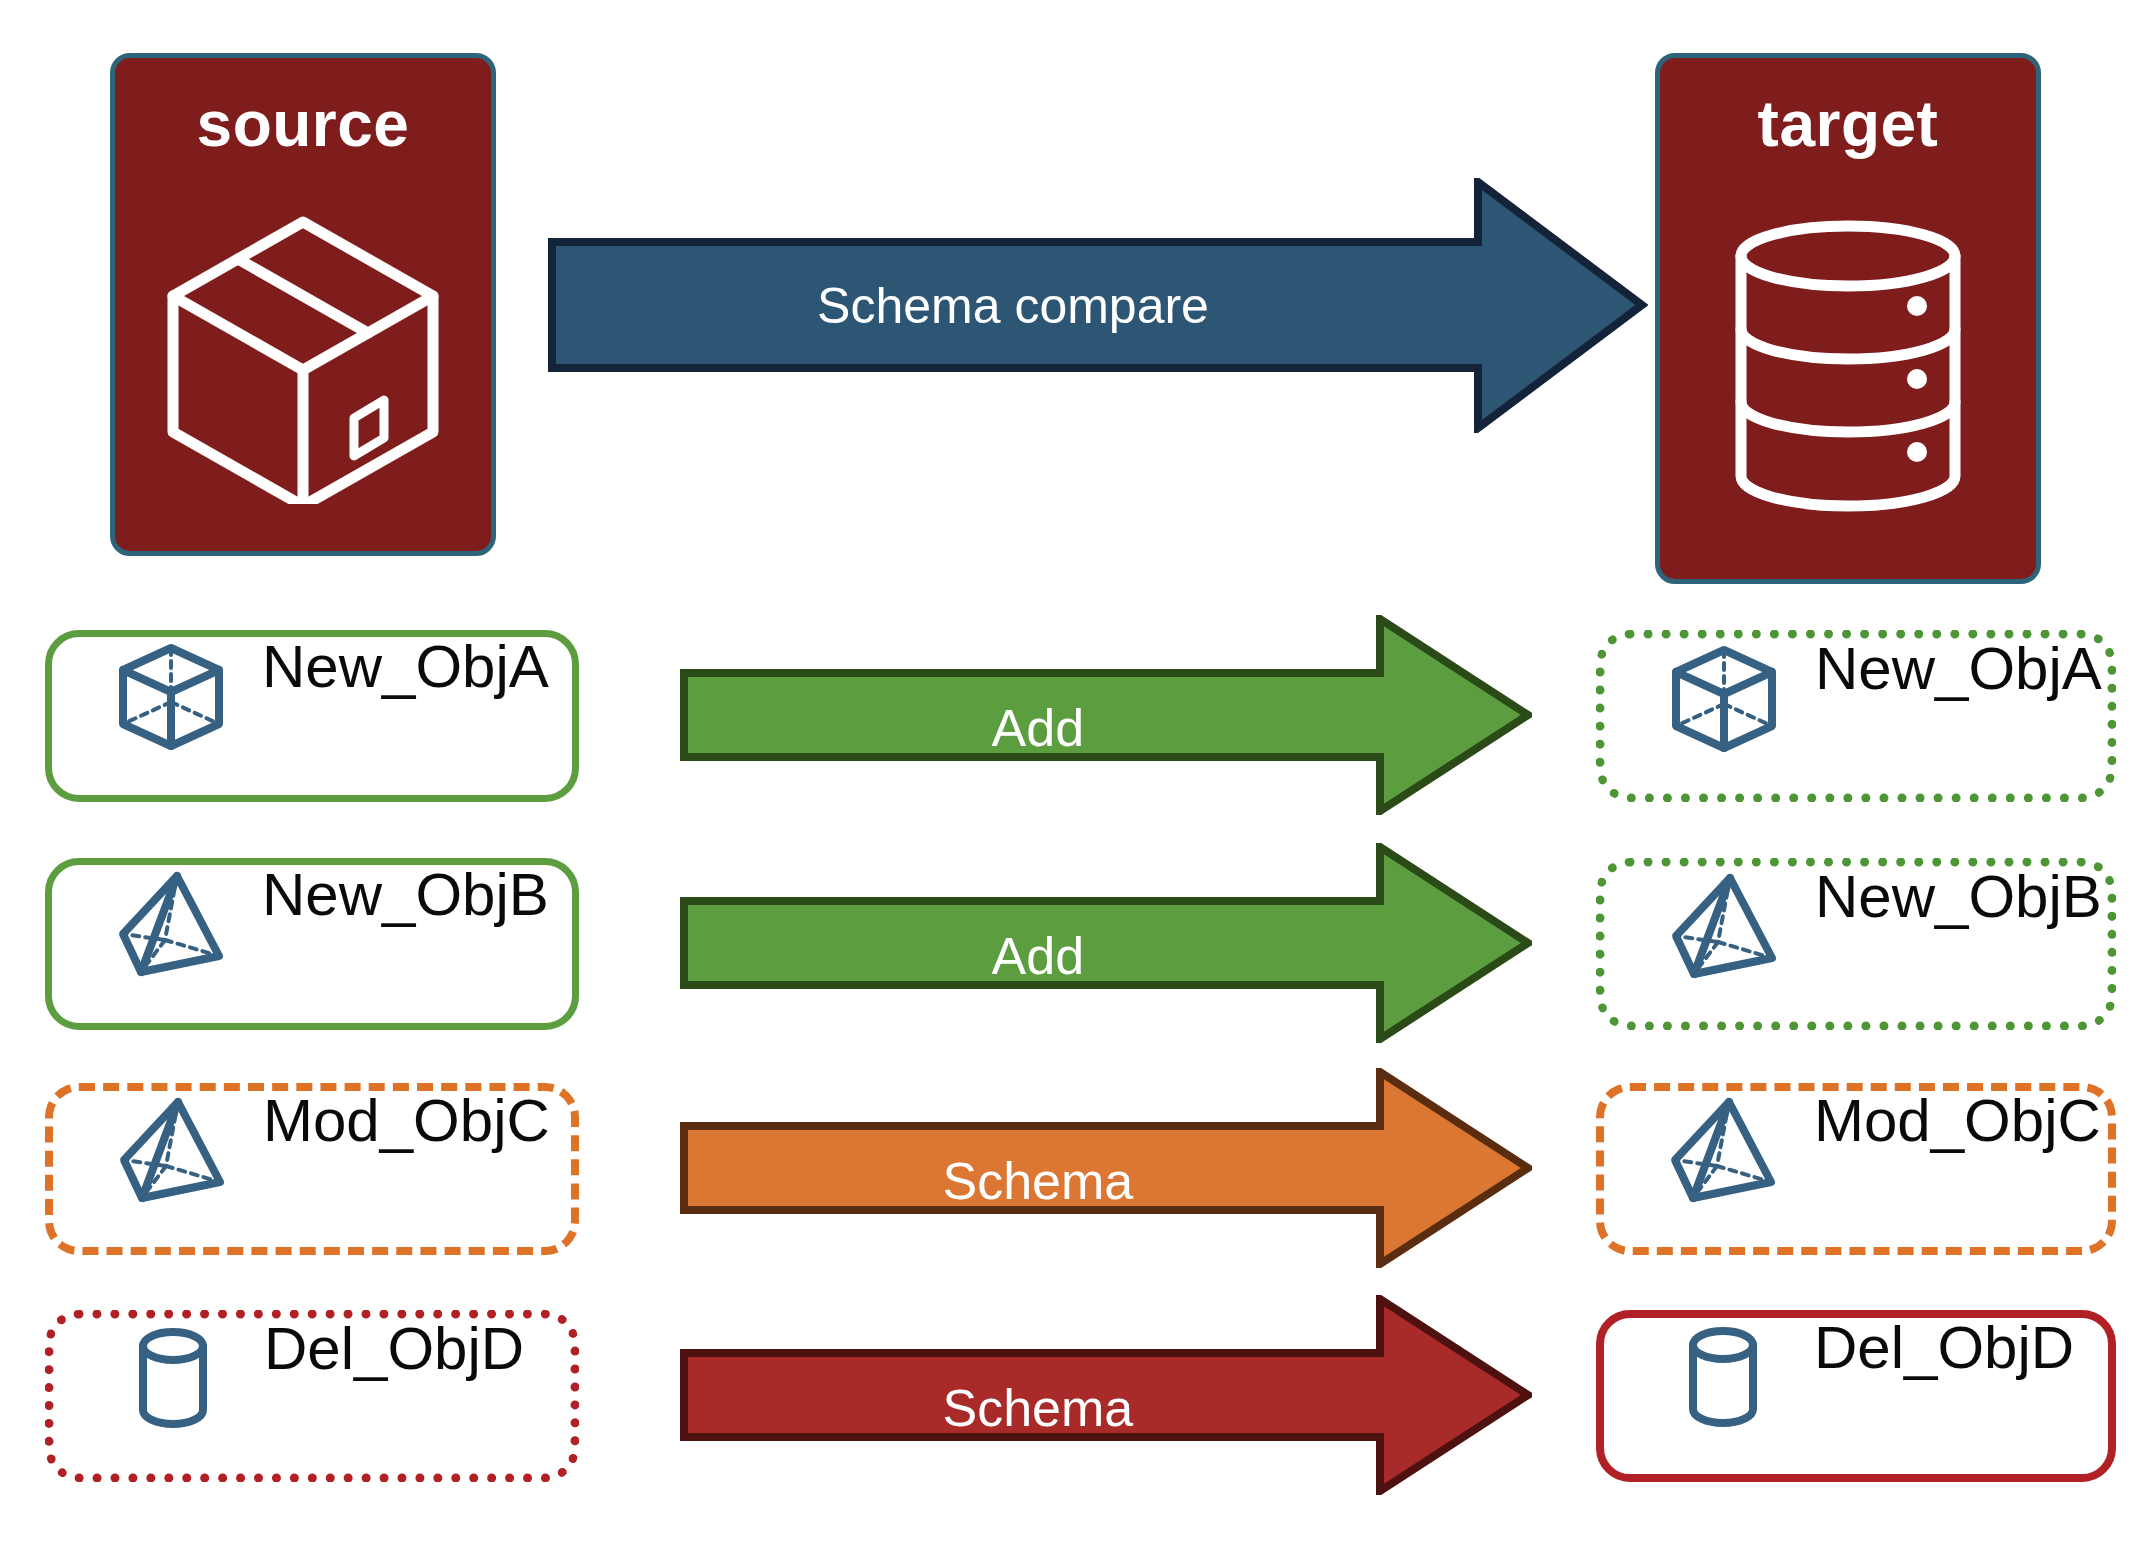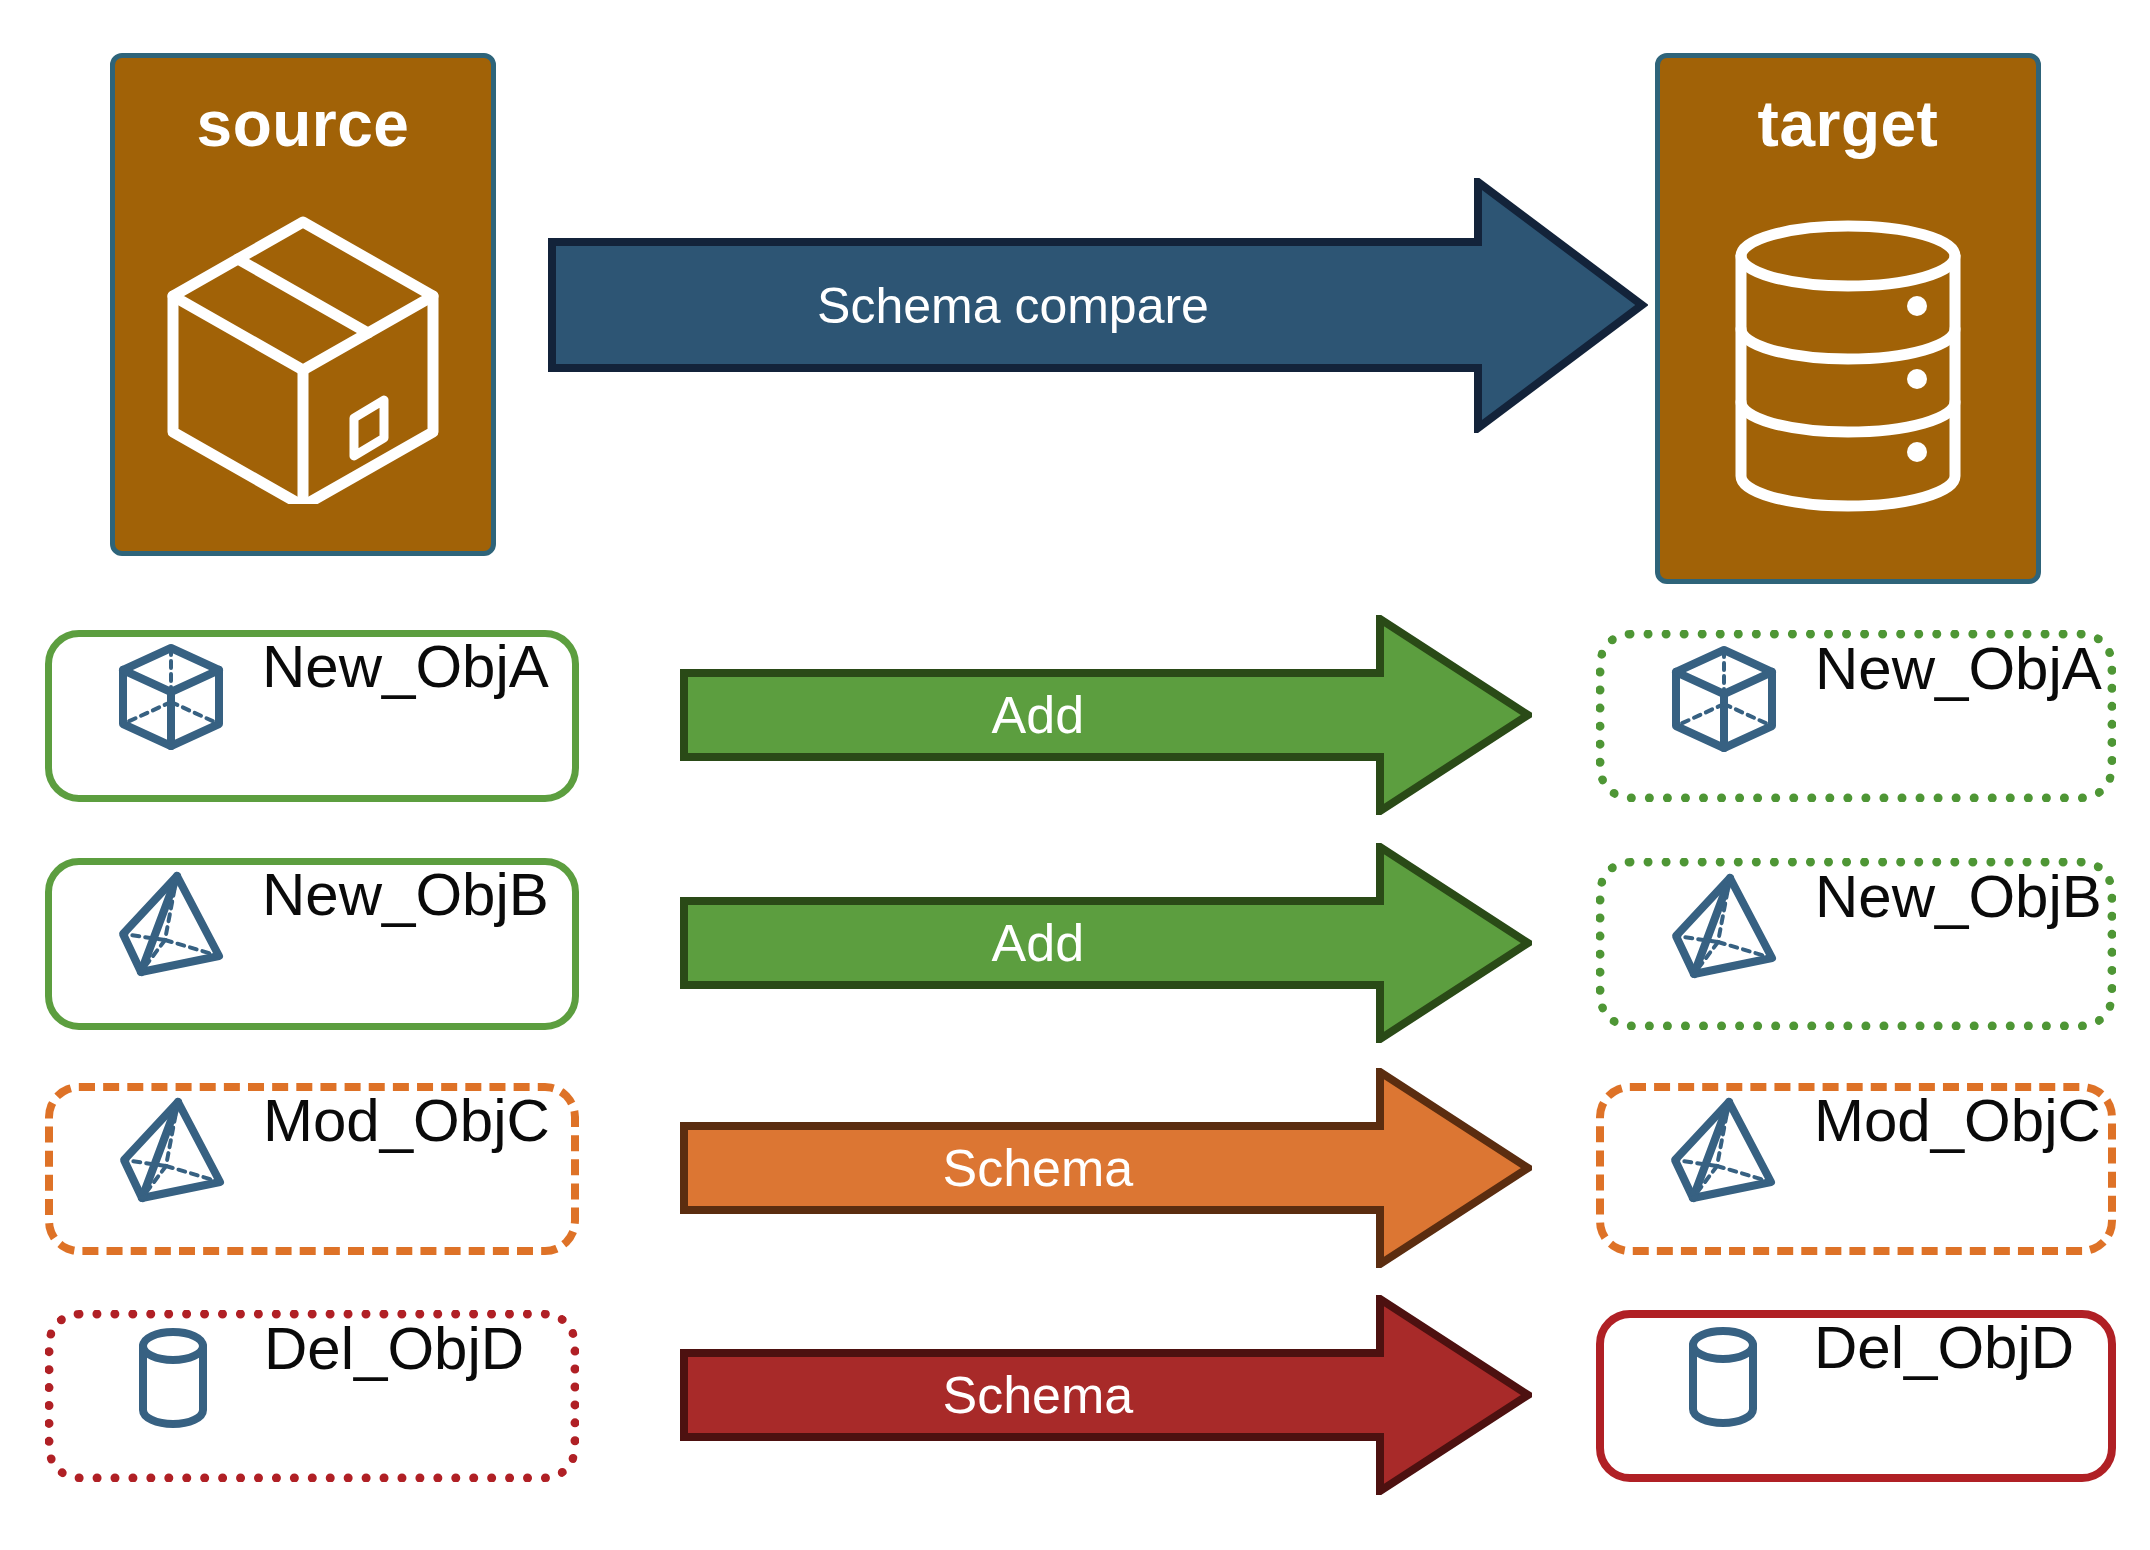--- a/index.html
+++ b/index.html
@@ -3,23 +3,23 @@
 <meta charset="utf-8">
 <title>Schema compare diagram</title>
 <style>
   html,body{margin:0;padding:0;background:#ffffff;}
   body{width:2150px;height:1550px;font-family:"Liberation Sans","DejaVu Sans",sans-serif;}
   #stage{position:relative;width:2150px;height:1550px;background:#ffffff;overflow:hidden;}
 
   
   .endpoint{
     position:absolute;
-    background:#a16207;
+    background:#7f1d1d;
     border:5px solid #2e647a;
-    border-radius:12px;
+    border-radius:20px;
     box-sizing:border-box;
     display:flex;
     flex-direction:column;
     align-items:center;
   }
   .endpoint-title{
     color:#ffffff;
     font-size:64px;
     font-weight:bold;
     letter-spacing:.5px;
@@ -91,21 +91,21 @@
   .bs-solid-green  {border:7px solid #5c9e3f;}
   .bs-dotted-green {border:9px dotted #4e9635;}
   .bs-dashed-orange{border:8px dashed #de7227;}
   .bs-dotted-red   {border:9px dotted #b02025;}
   .bs-solid-red    {border:8px solid #b02025;}
 
   
   .action-arrow{position:absolute;}
   .action-arrow .alabel{
     position:absolute;
-    left:0;top:0;
+    left:0;top:13px;
     width:84%;
     height:100%;
     display:flex;
     align-items:center;
     justify-content:center;
     color:#ffffff;
     font-size:52px;
     pointer-events:none;
   }
 </style>

